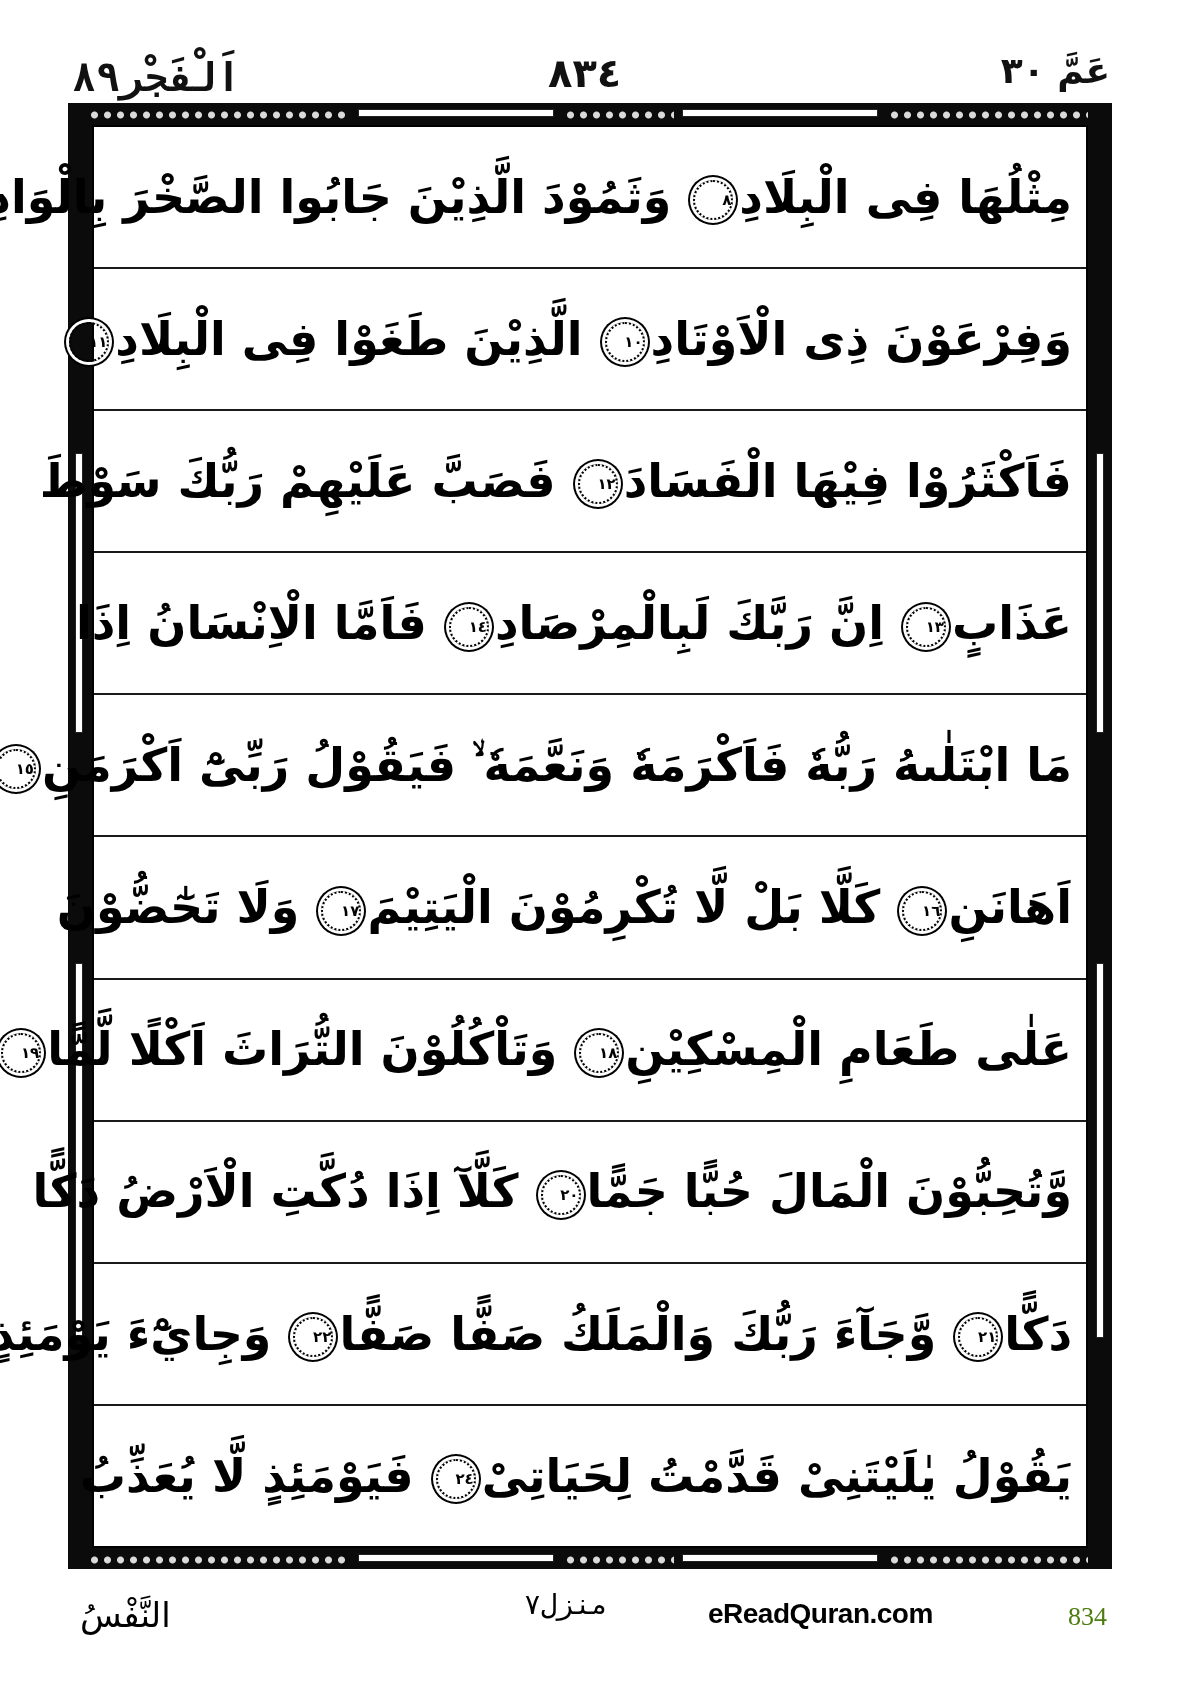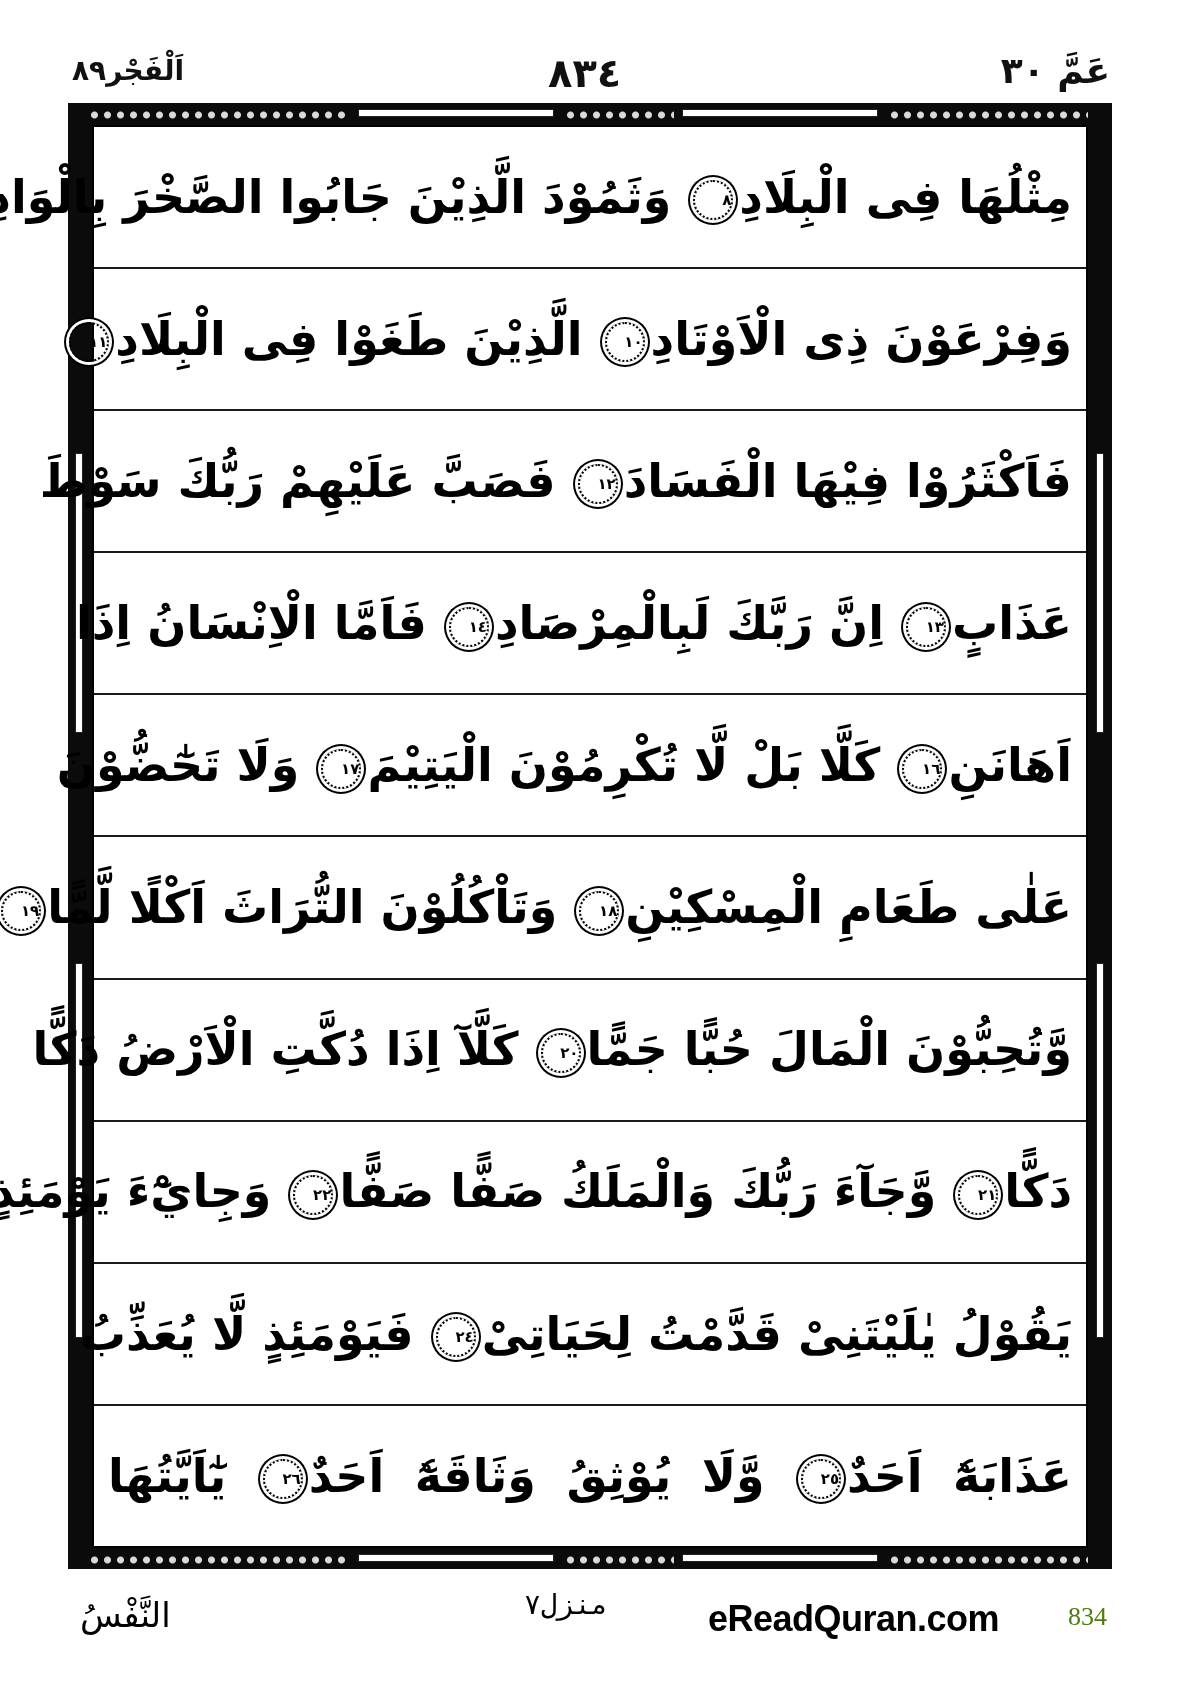--- a/index.html
+++ b/index.html
@@ -19,21 +19,21 @@
       position: absolute;
       top: 48px;
       font-family: "DejaVu Sans", sans-serif;
       font-weight: bold;
       color: #111;
       direction: rtl;
       white-space: nowrap;
     }
     #juz-label { right: 80px; font-size: 36px; top: 50px; }
     #arabic-page-num { left: 548px; font-size: 40px; top: 50px; }
-    #surah-header { left: 72px; font-size: 28px; top: 54px; }
+    #surah-header { left: 72px; font-size: 40px; top: 54px; font-family: Liberation Mono, monospace; }
 
     
     #frame-outer {
       position: absolute;
       left: 68px;
       top: 103px;
       width: 1044px;
       height: 1466px;
       background: #0b0b0b;
       box-sizing: border-box;
@@ -119,21 +119,21 @@
       left: 524px;
       top: 1588px;
       font-size: 28px;
       direction: rtl;
       font-family: Liberation Mono, monospace;
     }
     #footer-site {
       position: absolute;
       left: 708px;
       top: 1598px;
-      font-size: 36px;
+      font-size: 28px;
       font-weight: bold;
       letter-spacing: -0.5px;
       font-family: "Liberation Sans", sans-serif;
     }
     #footer-page {
       position: absolute;
       left: 1068px;
       top: 1602px;
       font-size: 26px;
       font-family: "Liberation Serif", serif;
@@ -185,20 +185,25 @@
   </div>
   <div class="line-row">
     <div class="line-text">
       <span>عَذَابٍ</span><span class="ayah-marker">١٣</span>
       <span>اِنَّ رَبَّكَ لَبِالْمِرْصَادِ</span><span class="ayah-marker">١٤</span>
       <span>فَاَمَّا الْاِنْسَانُ اِذَا</span>
     </div>
   </div>
   <div class="line-row">
     <div class="line-text">
+      <span>مَا ابْتَلٰىهُ رَبُّهٗ فَاَكْرَمَهٗ وَنَعَّمَهٗ ۙ فَيَقُوْلُ رَبِّىْٓ اَكْرَمَنِ</span><span class="ayah-marker">١٥</span>
+    </div>
+  </div>
+  <div class="line-row">
+    <div class="line-text">
       <span>اَهَانَنِ</span><span class="ayah-marker">١٦</span>
       <span>كَلَّا بَلْ لَّا تُكْرِمُوْنَ الْيَتِيْمَ</span><span class="ayah-marker">١٧</span>
       <span>وَلَا تَحٰٓضُّوْنَ</span>
     </div>
   </div>
   <div class="line-row">
     <div class="line-text">
       <span>عَلٰى طَعَامِ الْمِسْكِيْنِ</span><span class="ayah-marker">١٨</span>
       <span>وَتَاْكُلُوْنَ التُّرَاثَ اَكْلًا لَّمًّا</span><span class="ayah-marker">١٩</span>
     </div>
@@ -213,27 +218,20 @@
     <div class="line-text">
       <span>دَكًّا</span><span class="ayah-marker">٢١</span>
       <span>وَّجَآءَ رَبُّكَ وَالْمَلَكُ صَفًّا صَفًّا</span><span class="ayah-marker">٢٢</span>
       <span>وَجِايْٓءَ يَوْمَئِذٍۢ</span>
     </div>
   </div>
   <div class="line-row">
     <div class="line-text">
       <span>يَقُوْلُ يٰلَيْتَنِىْ قَدَّمْتُ لِحَيَاتِىْ</span><span class="ayah-marker">٢٤</span>
       <span>فَيَوْمَئِذٍ لَّا يُعَذِّبُ</span>
-    </div>
-  </div>
-  <div class="line-row">
-    <div class="line-text">
-      <span>عَذَابَهٗٓ اَحَدٌ</span><span class="ayah-marker">٢٥</span>
-      <span>وَّلَا يُوْثِقُ وَثَاقَهٗٓ اَحَدٌ</span><span class="ayah-marker">٢٦</span>
-      <span>يٰٓاَيَّتُهَا</span>
     </div>
   </div>
 </div>
 
 <div id="footer-surah">النَّفْسُ</div>
 <div id="footer-manzil">منزل٧</div>
 <div id="footer-site">eReadQuran.com</div>
 <div id="footer-page">834</div>
 
 </body></html>

